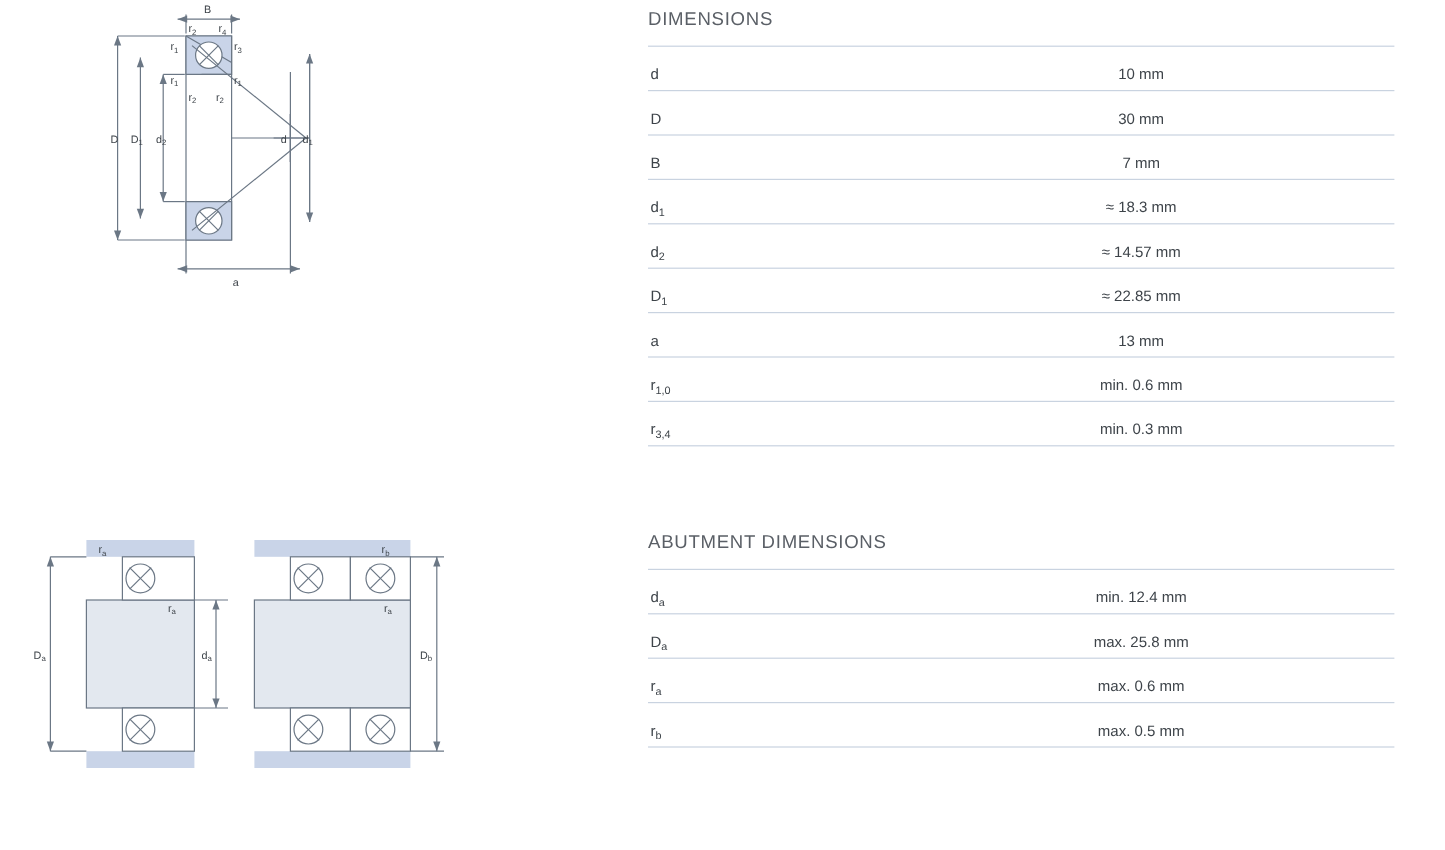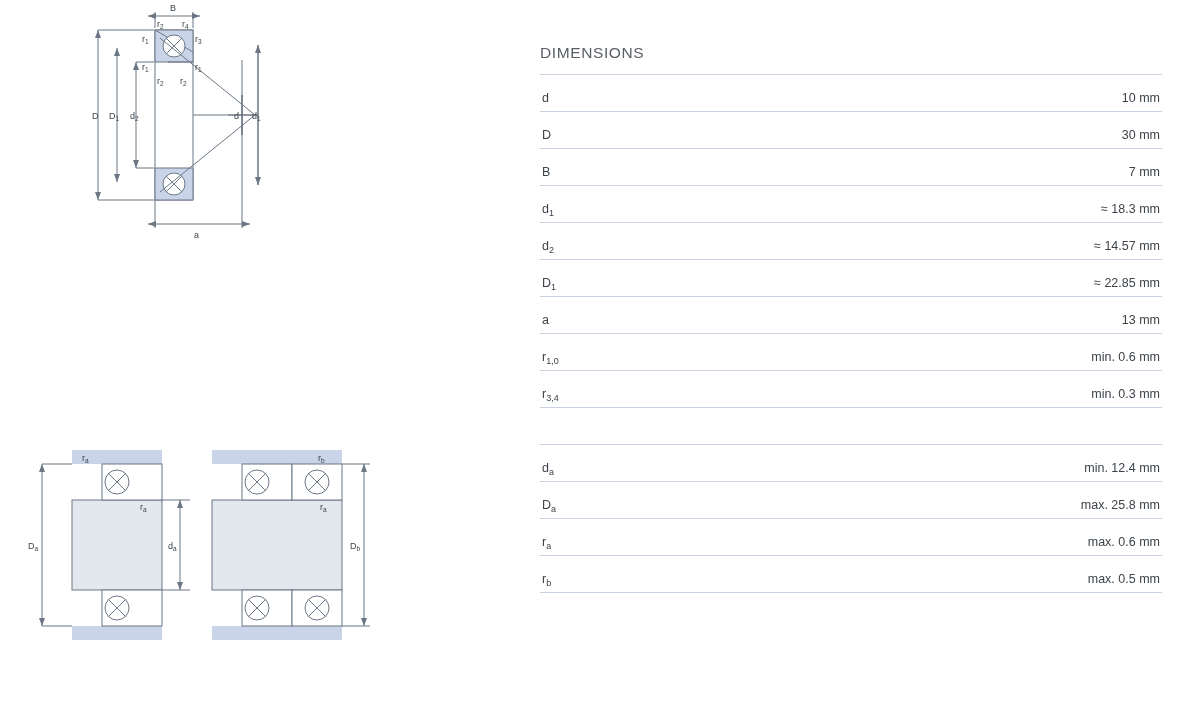--- a/index.html
+++ b/index.html
@@ -40,39 +40,39 @@
     left: 540px; top: 0;
     width: 640px;
   }
   .section-title {
     font-size: 15.5px;
     letter-spacing: 0.6px;
     color: #5a5f66;
     font-weight: normal;
     padding: 0 0 12px 0;
   }
-  .sec1 { position: absolute; left: 0; top: 8px; width: 622px; margin-top: 36px; }
+  .sec1 { position: absolute; left: 0; top: 8px; width: 622px; }
   .sec2 { position: absolute; left: 0; top: 444px; width: 622px; }
 
   table.dims {
     width: 622px;
     border-collapse: collapse;
     table-layout: fixed;
   }
   table.dims tr { height: 37px; }
   table.dims td {
     border-bottom: 1px solid #c9d3e0;
     font-size: 12.5px;
     color: #3d4349;
     padding: 0 2px 6px 2px;
     vertical-align: bottom;
   }
   table.dims tr:first-child td { border-top: 1px solid #c9d3e0; }
   td.sym { text-align: left; width: 200px; }
-  td.val { text-align: right; color: #3d4349; }
+  td.val { text-align: center; color: #3d4349; }
   sub { font-size: 9px; vertical-align: baseline; position: relative; top: 3px; }
 </style>
 </head>
 <body>
 
 <div class="page">
 
   <div class="drawings">
 
     <div class="drawing-top">
@@ -277,20 +277,21 @@
           </tr>
           <tr>
             <td class="sym"><span>r</span><sub>3,4</sub></td>
             <td class="val">min. 0.3 mm</td>
           </tr>
         </tbody>
       </table>
     </div>
 
     <div class="sec2">
+      <div class="section-title">ABUTMENT DIMENSIONS</div>
       <table class="dims">
         <tbody>
           <tr>
             <td class="sym"><span>d</span><sub>a</sub></td>
             <td class="val">min. 12.4 mm</td>
           </tr>
           <tr>
             <td class="sym"><span>D</span><sub>a</sub></td>
             <td class="val">max. 25.8 mm</td>
           </tr>

